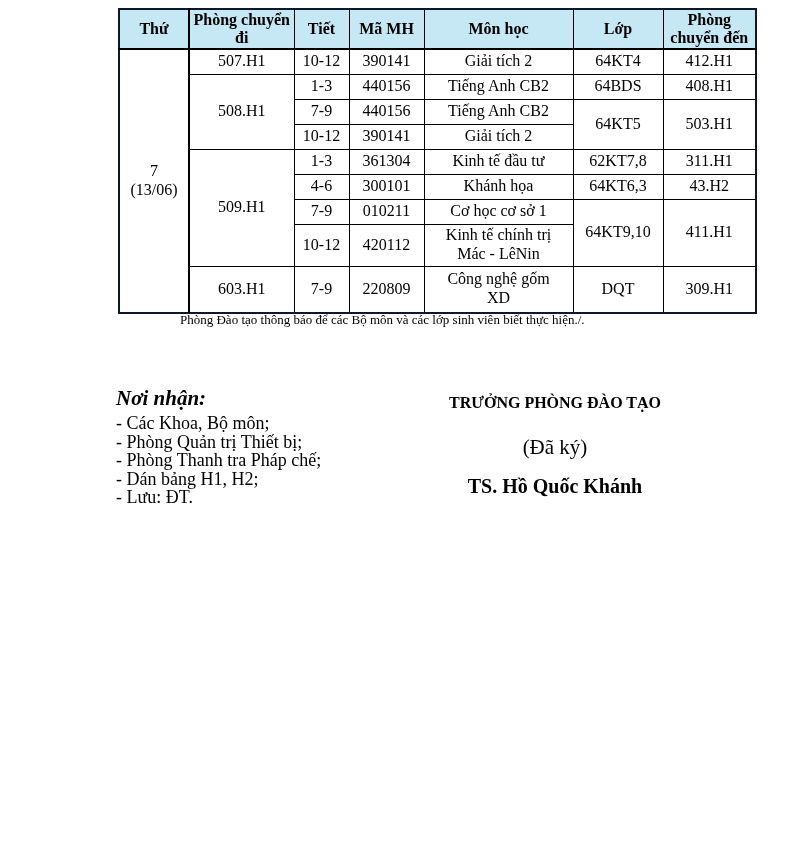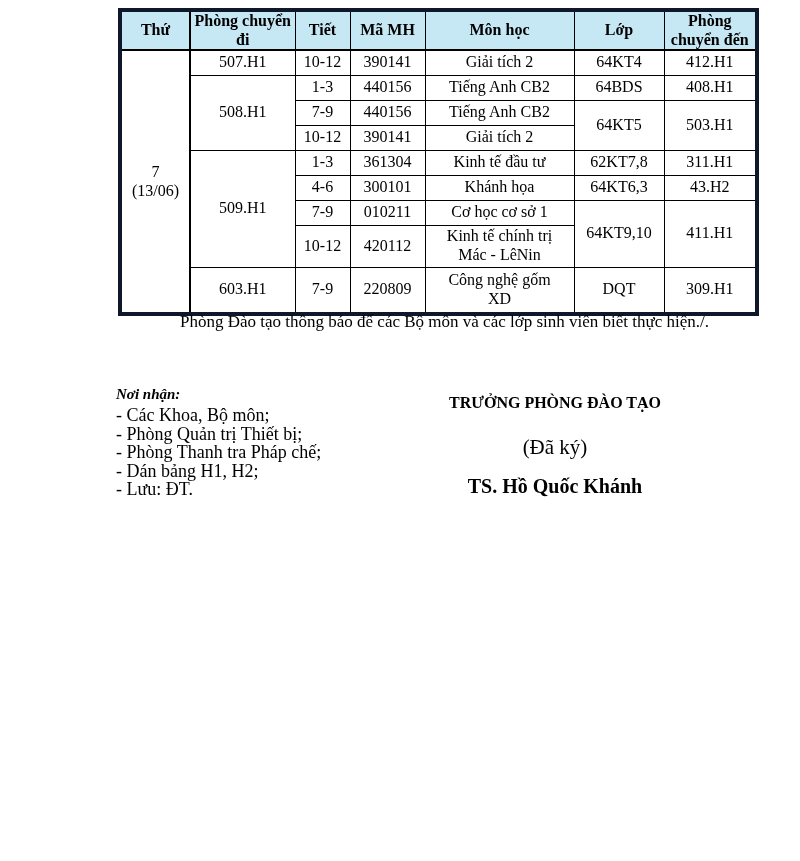--- a/index.html
+++ b/index.html
@@ -8,21 +8,21 @@
     background: #ffffff;
     font-family: "Liberation Serif", serif;
     color: #000;
     position: relative;
     overflow: hidden;
   }
   .doc-table {
     position: absolute; left: 118px; top: 8px;
     border-collapse: collapse;
     table-layout: fixed;
-    border: 4px solid #0f172a;
+    border: 2px solid #0f172a;
   }
   .doc-table th, .doc-table td {
     border: 1px solid #000;
     text-align: center;
     vertical-align: middle;
     font-size: 16px;
     line-height: 1.18;
     padding: 0 2px;
     overflow: hidden;
   }
@@ -39,32 +39,32 @@
   .col-thu { border-right-width: 2px !important; }
   .day-cell { white-space: pre-line; }
   .subj {
     text-align: left;
     padding-left: 6px;
     white-space: pre-line;
   }
   .note-line {
     position: absolute;
     left: 180px; top: 312px;
-    font-size: 17px;
+    font-size: 13px;
     white-space: nowrap;
   }
   .recipients {
     position: absolute;
     left: 116px; top: 386px;
     width: 260px;
   }
   .recipients-title {
     font-weight: bold;
     font-style: italic;
-    font-size: 15px;
+    font-size: 21px;
     margin-bottom: 3px;
   }
   .recipients-item {
     font-size: 18px;
     line-height: 18.6px;
   }
   .signature {
     position: absolute;
     left: 400px; top: 392px;
     width: 310px;

